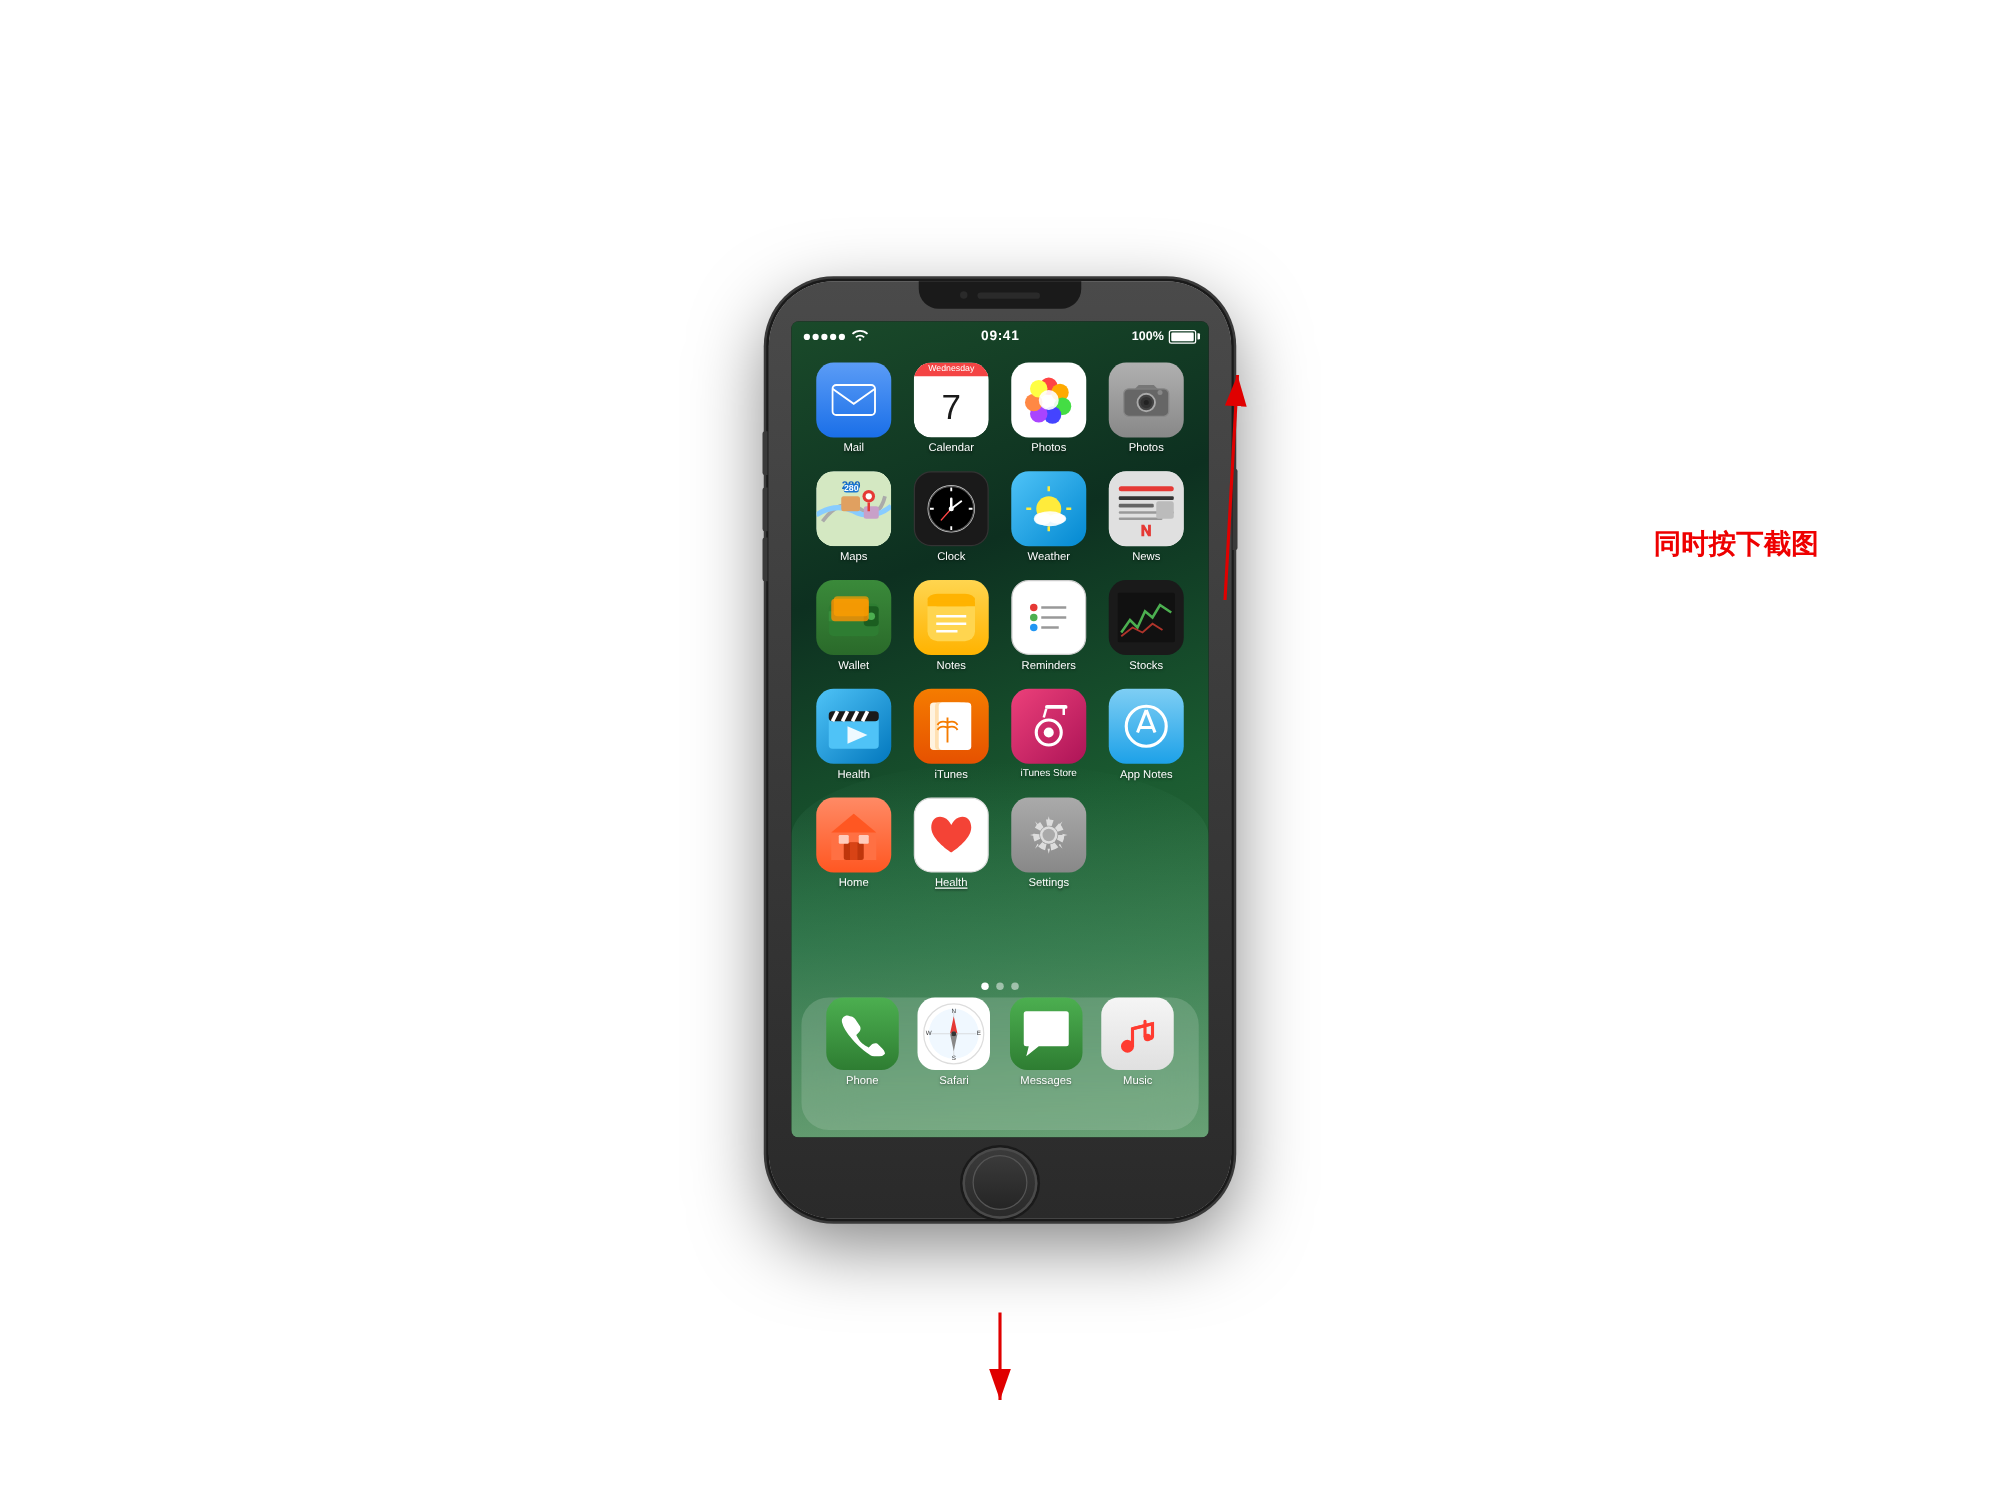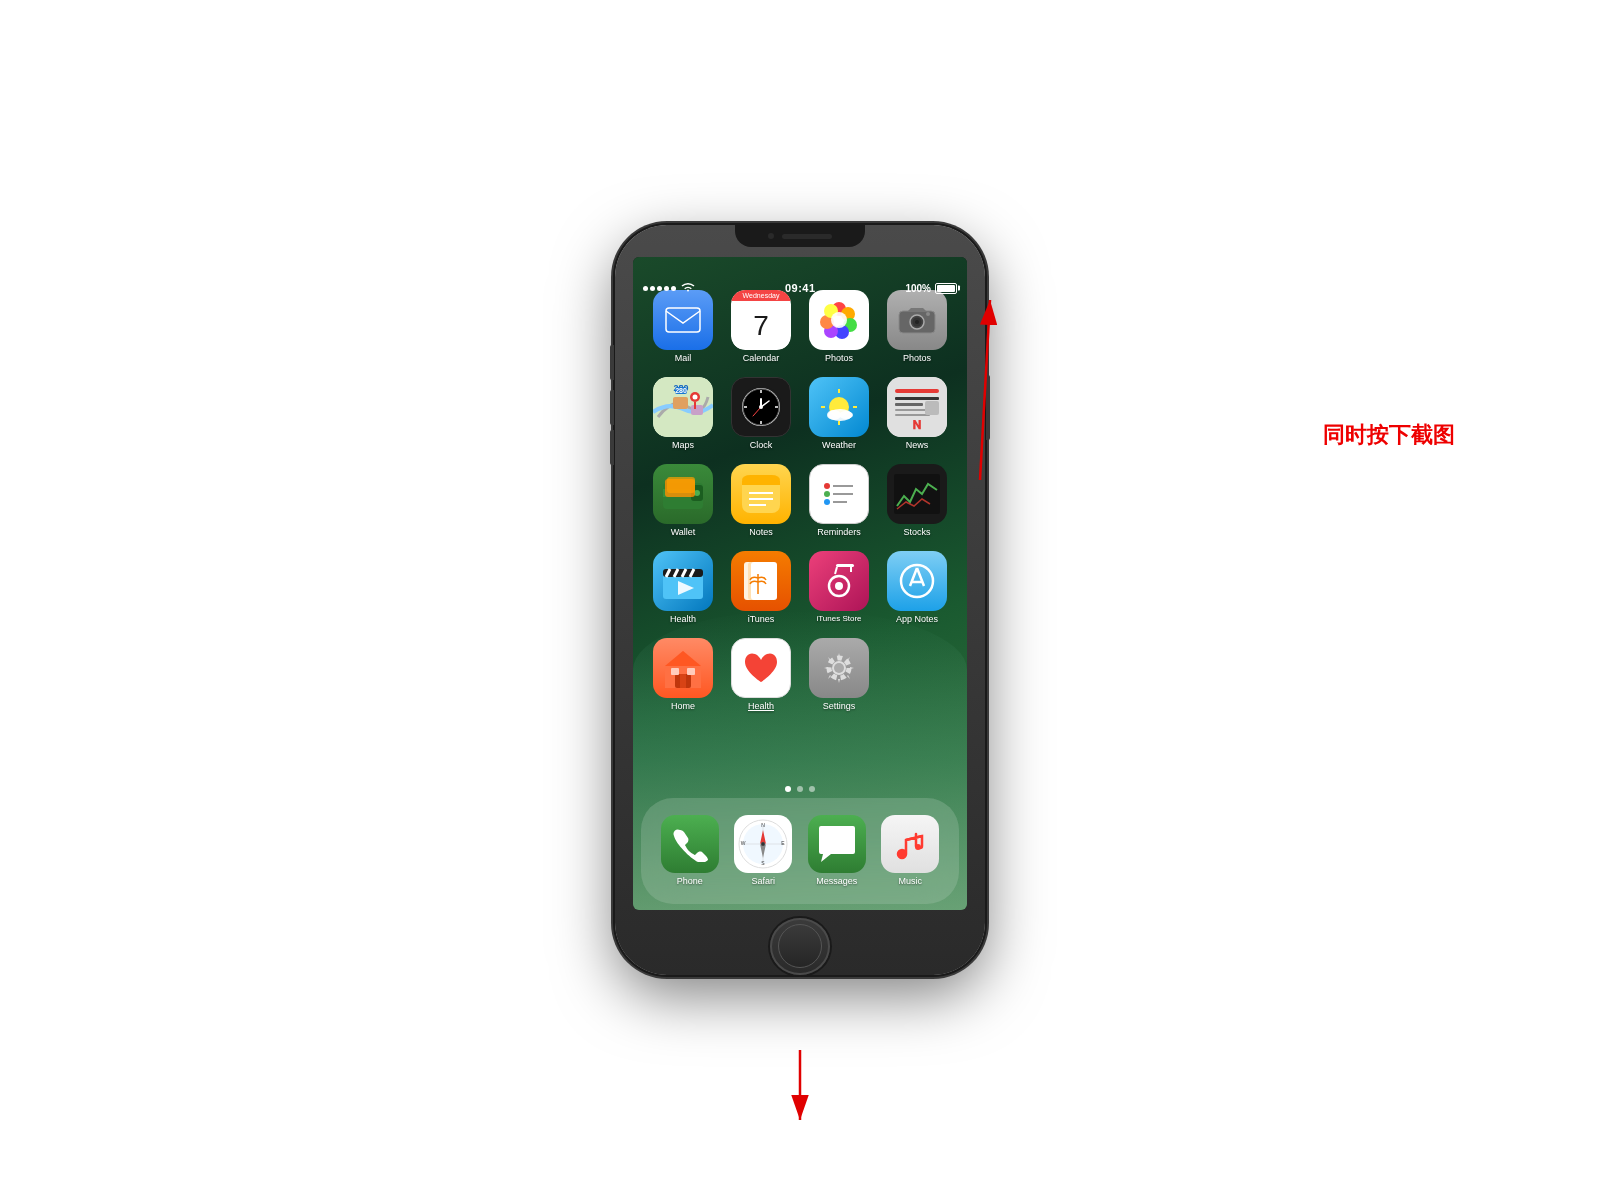--- a/index.html
+++ b/index.html
@@ -129,21 +129,20 @@
       position: absolute;
       top: 0;
       left: 0;
       right: 0;
       height: 24px;
       display: flex;
       align-items: center;
       justify-content: space-between;
       padding: 0 10px;
       z-index: 5;
-      margin-top: 19px;
     }
     .status-left {
       display: flex;
       align-items: center;
       gap: 2px;
     }
     .signal-dot {
       width: 5px;
       height: 5px;
       border-radius: 50%;
@@ -279,25 +278,24 @@
 
     
     .dock {
       position: absolute;
       bottom: 6px;
       left: 8px;
       right: 8px;
       height: 106px;
       background: rgba(255,255,255,0.15);
       backdrop-filter: blur(20px);
-      border-radius: 32px;
-      display: flex;
-      align-items: center;
+      border-radius: 22px;
+      display: flex;
       justify-content: space-around;
-      padding: 12px 12px;
+      padding: 0 12px;
     }
 
     .dock-icon {
       display: flex;
       flex-direction: column;
       align-items: center;
       gap: 3px;
     }
 
     

